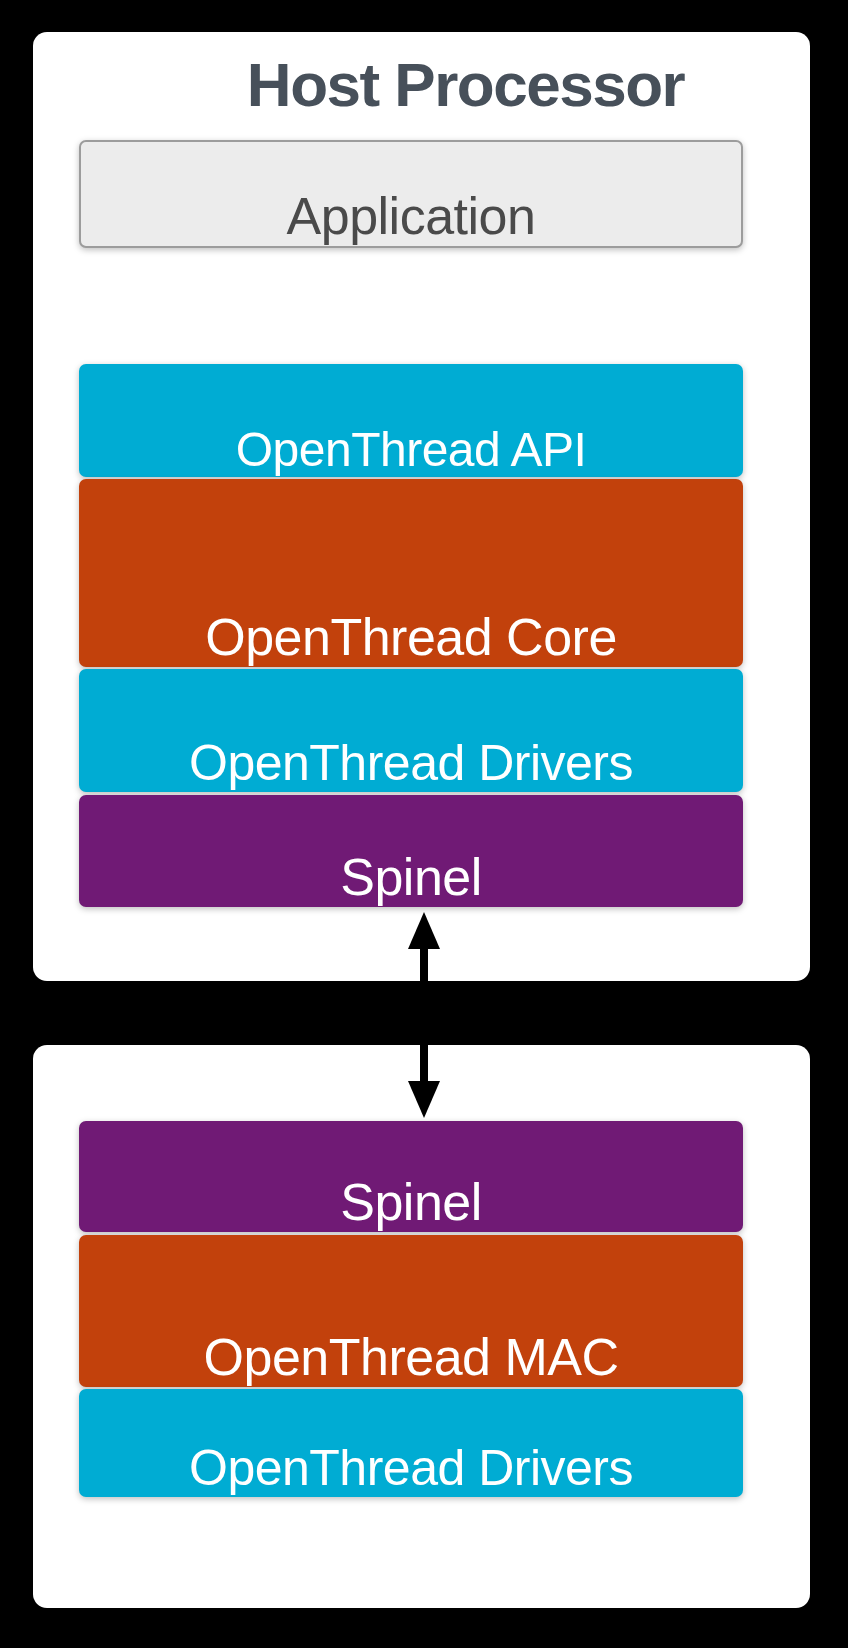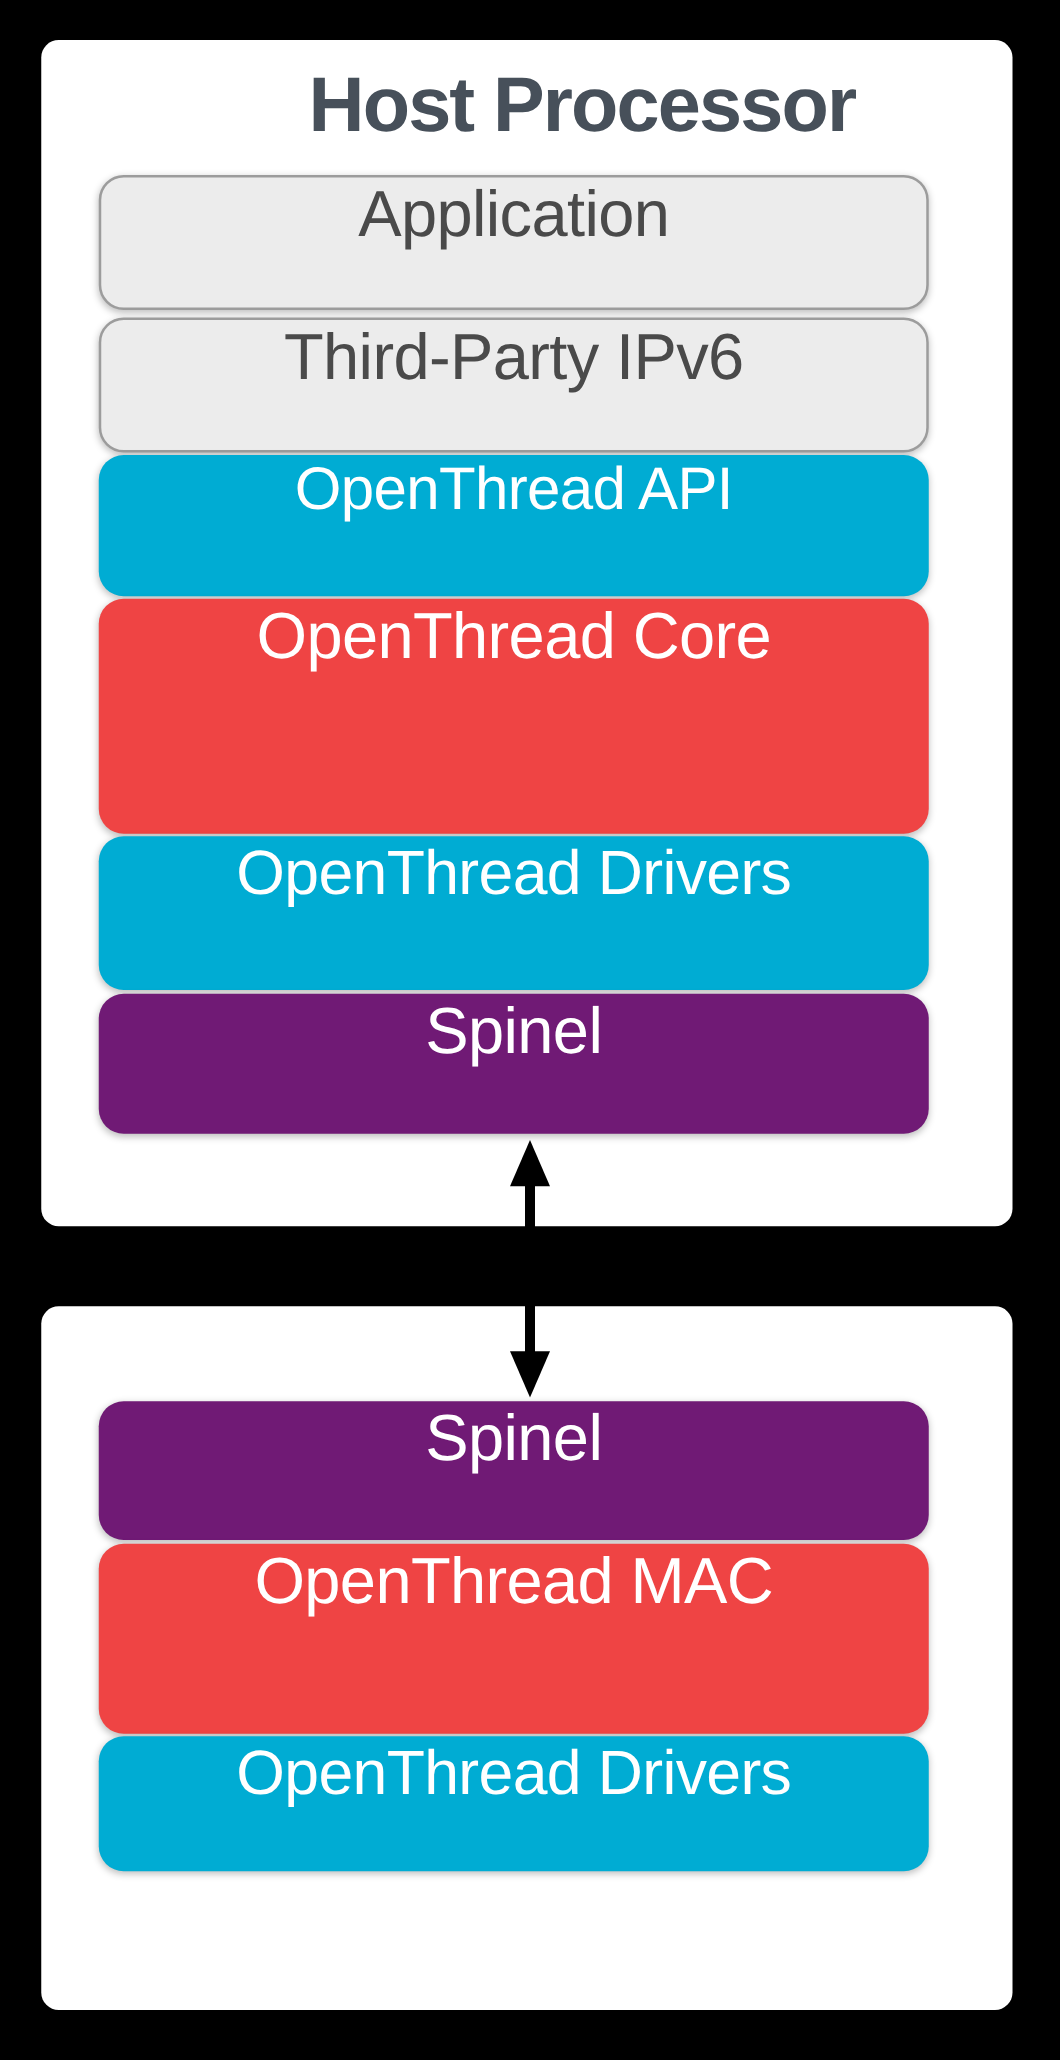--- a/index.html
+++ b/index.html
@@ -40,37 +40,37 @@
     color: #47505A;
     margin-left: 44px;
   }
   .panel.host .panel-title { top: 8px; }
   .panel.soc  .panel-title { top: 464px; }
 
   .layer {
     position: absolute;
     left: 46px;
     width: 664px;
-    border-radius: 20px;
+    border-radius: 7px;
     display: flex;
-    align-items: flex-start;
+    align-items: flex-end;
     justify-content: center;
     font-size: 52px;
     letter-spacing: -0.5px;
     color: #FFFFFF;
     box-shadow: 0 2px 6px rgba(0,0,0,0.25);
     box-sizing: border-box;
   }
   .layer.third-party {
     background: #ECECEC;
     border: 2px solid #9C9C9C;
     color: #4A4A4A;
   }
   .layer.ot-light { background: #00ACD3; }
-  .layer.ot-dark  { background: #ef4444; }
+  .layer.ot-dark  { background: #c2410c; }
   .layer.spinel   { background: #701a75; }
 
   
   .l-app      { top: 108px; height: 108px; }
   .l-tpv6     { top: 222px; height: 108px; }
   .l-api      { top: 332px; height: 113px; font-size: 48px; }
   .l-core     { top: 447px; height: 188px; }
   .l-drivers  { top: 637px; height: 123px; font-size: 50px; }
   .l-spinel-h { top: 763px; height: 112px; }
 
@@ -118,23 +118,20 @@
 
 <div class="stage">
 
   <div class="panel host">
     <div class="panel-title">Host Processor</div>
 
     <div class="layer third-party l-app">
       <span>Application</span>
     </div>
 
-    <div class="layer third-party l-tpv6">
-      <span>Third-Party IPv6</span>
-    </div>
 
     <div class="layer ot-light l-api">
       <span>OpenThread API</span>
     </div>
 
     <div class="layer ot-dark l-core">
       <span>OpenThread Core</span>
     </div>
 
     <div class="layer ot-light l-drivers">

